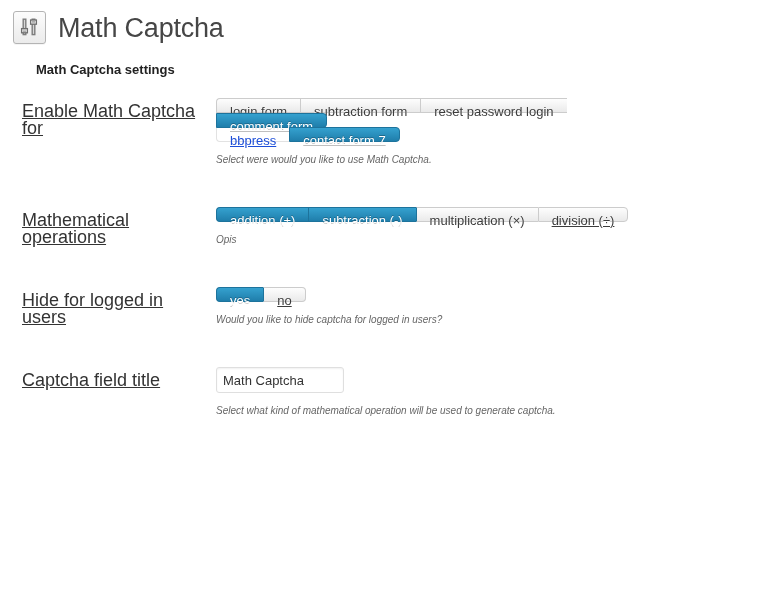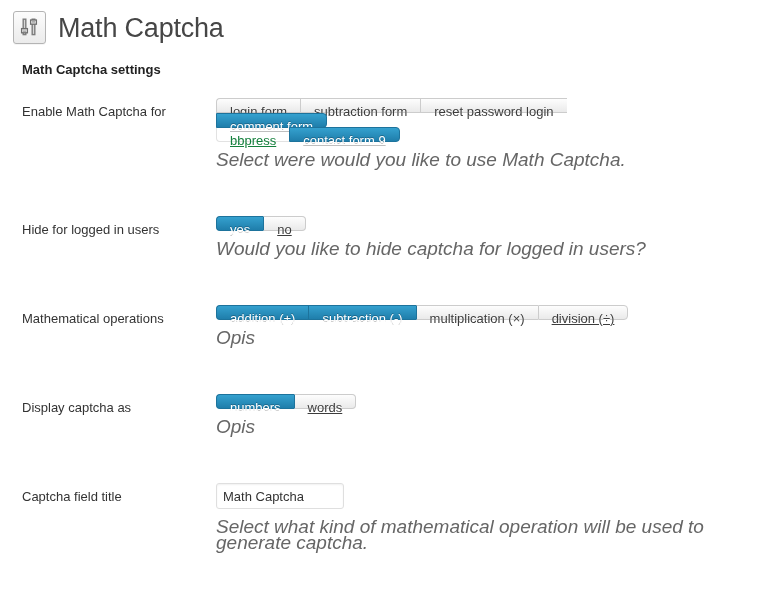--- a/index.html
+++ b/index.html
@@ -45,39 +45,40 @@
     margin: 0 0 0 12px;
     line-height: 30px;
     letter-spacing: -0.2px;
   }
 
   
   .section-heading {
     font-size: 13px;
     font-weight: bold;
     color: #222222;
-    margin: 16px 0 0 22px;
+    margin: 16px 0 0 36px;
   }
 
   
   .form-table {
     width: 100%;
     border-collapse: collapse;
     margin-top: 6px;
   }
   .form-table tr { vertical-align: top; }
   .form-table th {
     width: 216px;
     text-align: left;
     font-weight: normal;
-    font-size: 13px;
+    font-size: 18px;
     color: #333333;
     padding: 20px 10px 20px 22px;
     line-height: 17px;
     box-sizing: border-box;
+    text-decoration: underline;
   }
   .form-table td {
     padding: 15px 10px 14px 0;
     box-sizing: border-box;
   }
 
   
   .btn-group {
     display: block;
     max-width: 442px;
@@ -114,21 +115,21 @@
   }
   .btn-group .seg.active {
     background: linear-gradient(to bottom, #35a1cf 0%, #1f7eab 100%);
     border-color: #1d739c;
     color: #ffffff;
     text-shadow: 0 -1px 0 rgba(0,0,0,0.25);
     z-index: 2;
   }
   .btn-group .seg.active + .seg { border-left-color: #1d739c; }
   .btn-group .seg.disabled {
-    color: #15803d;
+    color: #1d4ed8;
     background: #ffffff;
     text-shadow: none;
     border-color: #e2e2e2;
     cursor: default;
     text-decoration: underline;
   }
 
   
   .btn-rows { display: block; }
   .btn-rows .row2 { margin-top: -1px; display: block; font-size: 0; line-height: 0; }
@@ -136,21 +137,21 @@
     border-top-left-radius: 0;
     border-bottom-left-radius: 4px;
   }
   .btn-rows .row1 .seg.first {
     border-top-left-radius: 4px;
     border-bottom-left-radius: 0;
   }
 
   
   .desc {
-    font-size: 19px;
+    font-size: 10px;
     font-style: italic;
     color: #666666;
     margin-top: 10px;
     line-height: 16px;
   }
 
   
   input.text-field {
     font-family: "Liberation Sans", sans-serif;
     font-size: 13px;
@@ -189,44 +190,37 @@
 
 <h2 class="section-heading">Math Captcha settings</h2>
 
 <table class="form-table">
   <tbody>
       <tr>
         <th>Enable Math Captcha for</th>
         <td>
           <div class="btn-group btn-rows">
             <div class="row1"><span class="seg first">login form</span><span class="seg">subtraction form</span><span class="seg">reset password login</span><span class="seg endcap active">comment form</span></div>
-            <div class="row2"><span class="seg first disabled">bbpress</span><span class="seg endcap active">contact form 9</span></div>
+            <div class="row2"><span class="seg first disabled">bbpress</span><span class="seg endcap active">contact form 7</span></div>
           </div>
           <p class="desc">Select were would you like to use Math Captcha.</p>
+        </td>
+      </tr>
+      <tr>
+        <th>Mathematical operations</th>
+        <td>
+          <div class="btn-group"><span class="seg first active">addition (+)</span><span class="seg active">subtraction (-)</span><span class="seg">multiplication (×)</span><span class="seg endcap">division (÷)</span></div>
+          <p class="desc">Opis</p>
         </td>
       </tr>
       <tr>
         <th>Hide for logged in users</th>
         <td>
           <div class="btn-group"><span class="seg first active">yes</span><span class="seg endcap">no</span></div>
           <p class="desc">Would you like to hide captcha for logged in users?</p>
         </td>
       </tr>
       <tr>
-        <th>Mathematical operations</th>
-        <td>
-          <div class="btn-group"><span class="seg first active">addition (+)</span><span class="seg active">subtraction (-)</span><span class="seg">multiplication (×)</span><span class="seg endcap">division (÷)</span></div>
-          <p class="desc">Opis</p>
-        </td>
-      </tr>
-      <tr>
-        <th>Display captcha as</th>
-        <td>
-          <div class="btn-group"><span class="seg first active">numbers</span><span class="seg endcap">words</span></div>
-          <p class="desc">Opis</p>
-        </td>
-      </tr>
-      <tr>
         <th>Captcha field title</th>
         <td><input type="text" class="text-field" placeholder="" value="Math Captcha" style=""><p class="desc">Select what kind of mathematical operation will be used to generate captcha.</p></td>
       </tr>
     </tbody>
 </table>
 
 </body></html>

